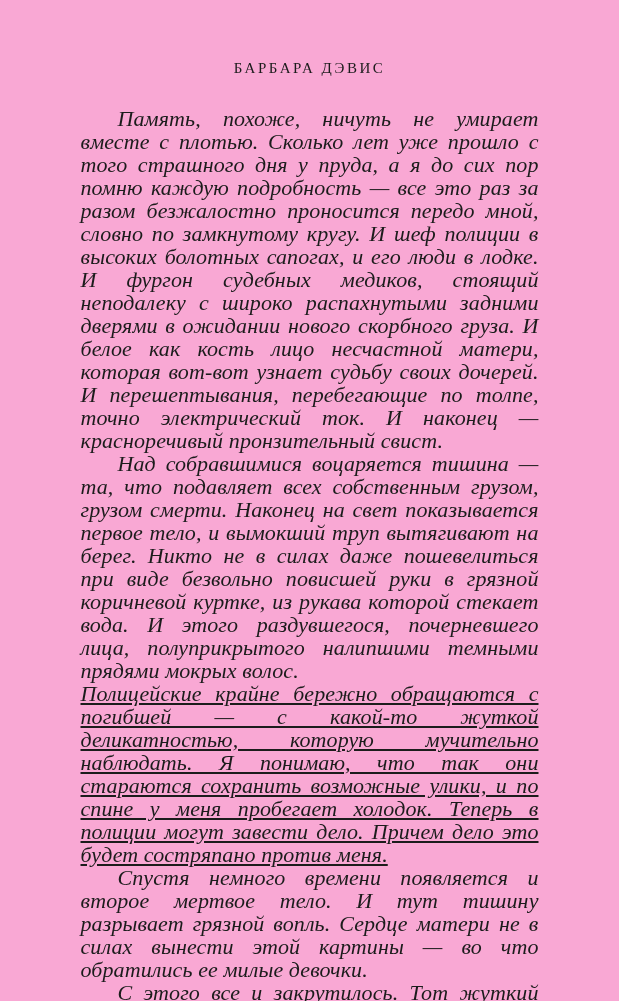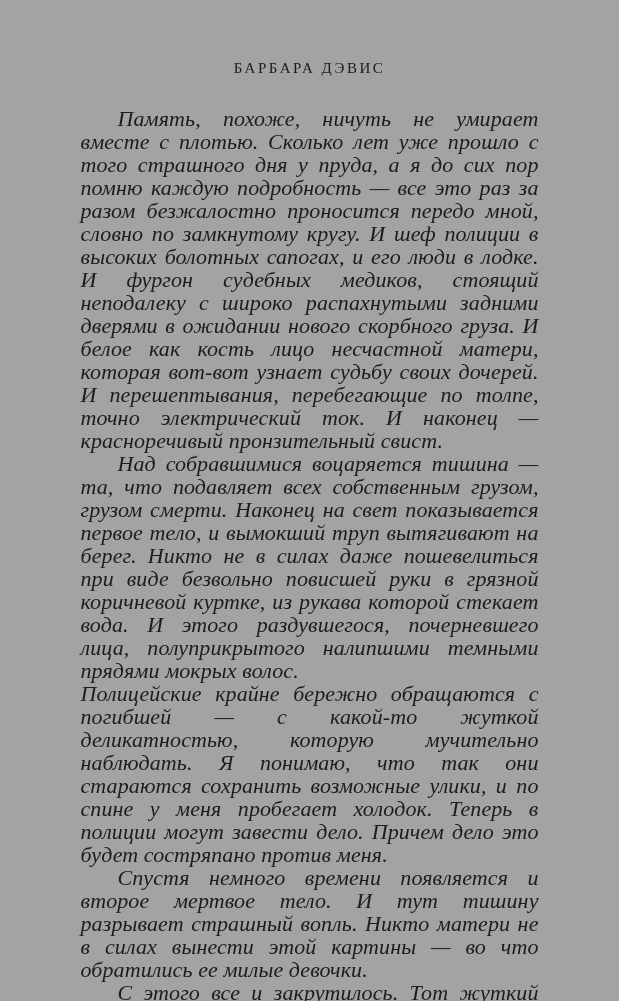--- a/index.html
+++ b/index.html
@@ -12,21 +12,21 @@
     background: #ffffff;
     overflow: hidden;
     font-family: "Liberation Serif", serif;
     color: #1c1c1c;
   }
   .book-page {
     box-sizing: border-box;
     width: 619px;
     height: 1001px;
     padding-top: 60px;
-    background: #a3a3a3;
+    background: #f9a8d4;
   }
   .author-header {
     text-align: center;
     font-style: normal;
     font-size: 15px;
     letter-spacing: 2.5px;
     color: #1c1c1c;
     margin: 0 0 30px 0;
     font-family: "Liberation Serif", serif;
   }
@@ -39,28 +39,29 @@
     text-align: justify;
     letter-spacing: 0.1px;
   }
   .para {
     margin: 0;
     padding: 0;
     text-indent: 37px;
   }
   .para.no-indent {
     text-indent: 0;
+    text-decoration: underline;
   }
 </style>
 </head>
 <body>
 
 <div class="book-page">
   <div class="author-header">БАРБАРА ДЭВИС</div>
 
   <div class="text-block">
     <p class="para">Память, похоже, ничуть не умирает вместе с плотью. Сколько лет уже прошло с того страшного дня у пруда, а я до сих пор помню каждую подробность — все это раз за разом безжалостно проносится передо мной, словно по замкнутому кругу. И шеф полиции в высоких болотных сапогах, и его люди в лодке. И фургон судебных медиков, стоящий неподалеку с широко распахнутыми задними дверями в ожидании нового скорбного груза. И белое как кость лицо несчастной матери, которая вот-вот узнает судьбу своих дочерей. И перешептывания, перебегающие по толпе, точно электрический ток. И наконец — красноречивый пронзительный свист.</p>
     <p class="para">Над собравшимися воцаряется тишина — та, что подавляет всех собственным грузом, грузом смерти. Наконец на свет показывается первое тело, и вымокший труп вытягивают на берег. Никто не в силах даже пошевелиться при виде безвольно повисшей руки в грязной коричневой куртке, из рукава которой стекает вода. И этого раздувшегося, почерневшего лица, полуприкрытого налипшими темными прядями мокрых волос.</p>
     <p class="para no-indent">Полицейские крайне бережно обращаются с погибшей — с какой-то жуткой деликатностью, которую мучительно наблюдать. Я понимаю, что так они стараются сохранить возможные улики, и по спине у меня пробегает холодок. Теперь в полиции могут завести дело. Причем дело это будет состряпано против меня.</p>
-    <p class="para">Спустя немного времени появляется и второе мертвое тело. И тут тишину разрывает страшный вопль. Никто матери не в силах вынести этой картины — во что обратились ее милые девочки.</p>
+    <p class="para">Спустя немного времени появляется и второе мертвое тело. И тут тишину разрывает грязной вопль. Сердце матери не в силах вынести этой картины — во что обратились ее милые девочки.</p>
     <p class="para">С этого все и закрутилось. Тот жуткий день положил начало и фургон остальному. Концу нашей родовой фермы. А возможно, — и концу самого рода Лун.</p>
   </div>
 </div>
 
 </body></html>

